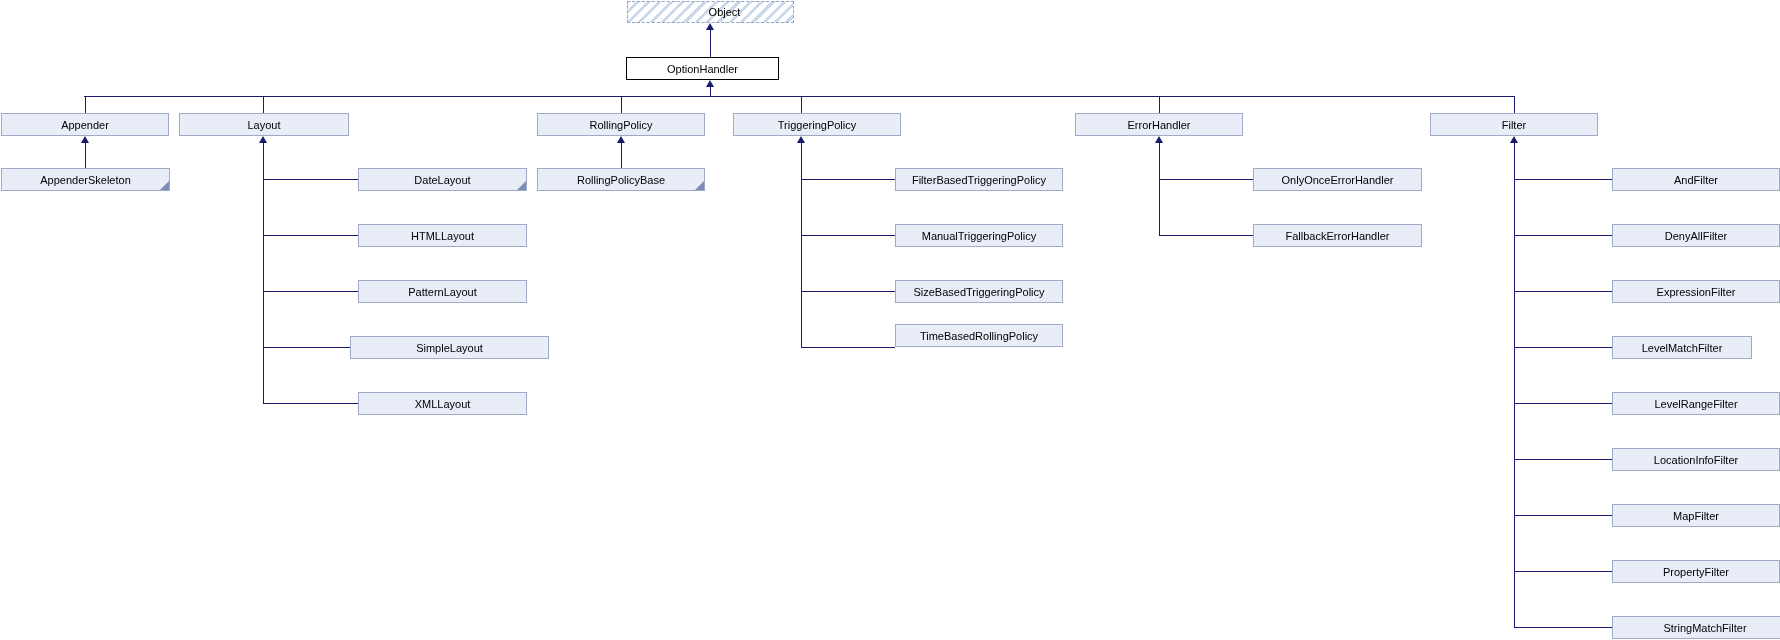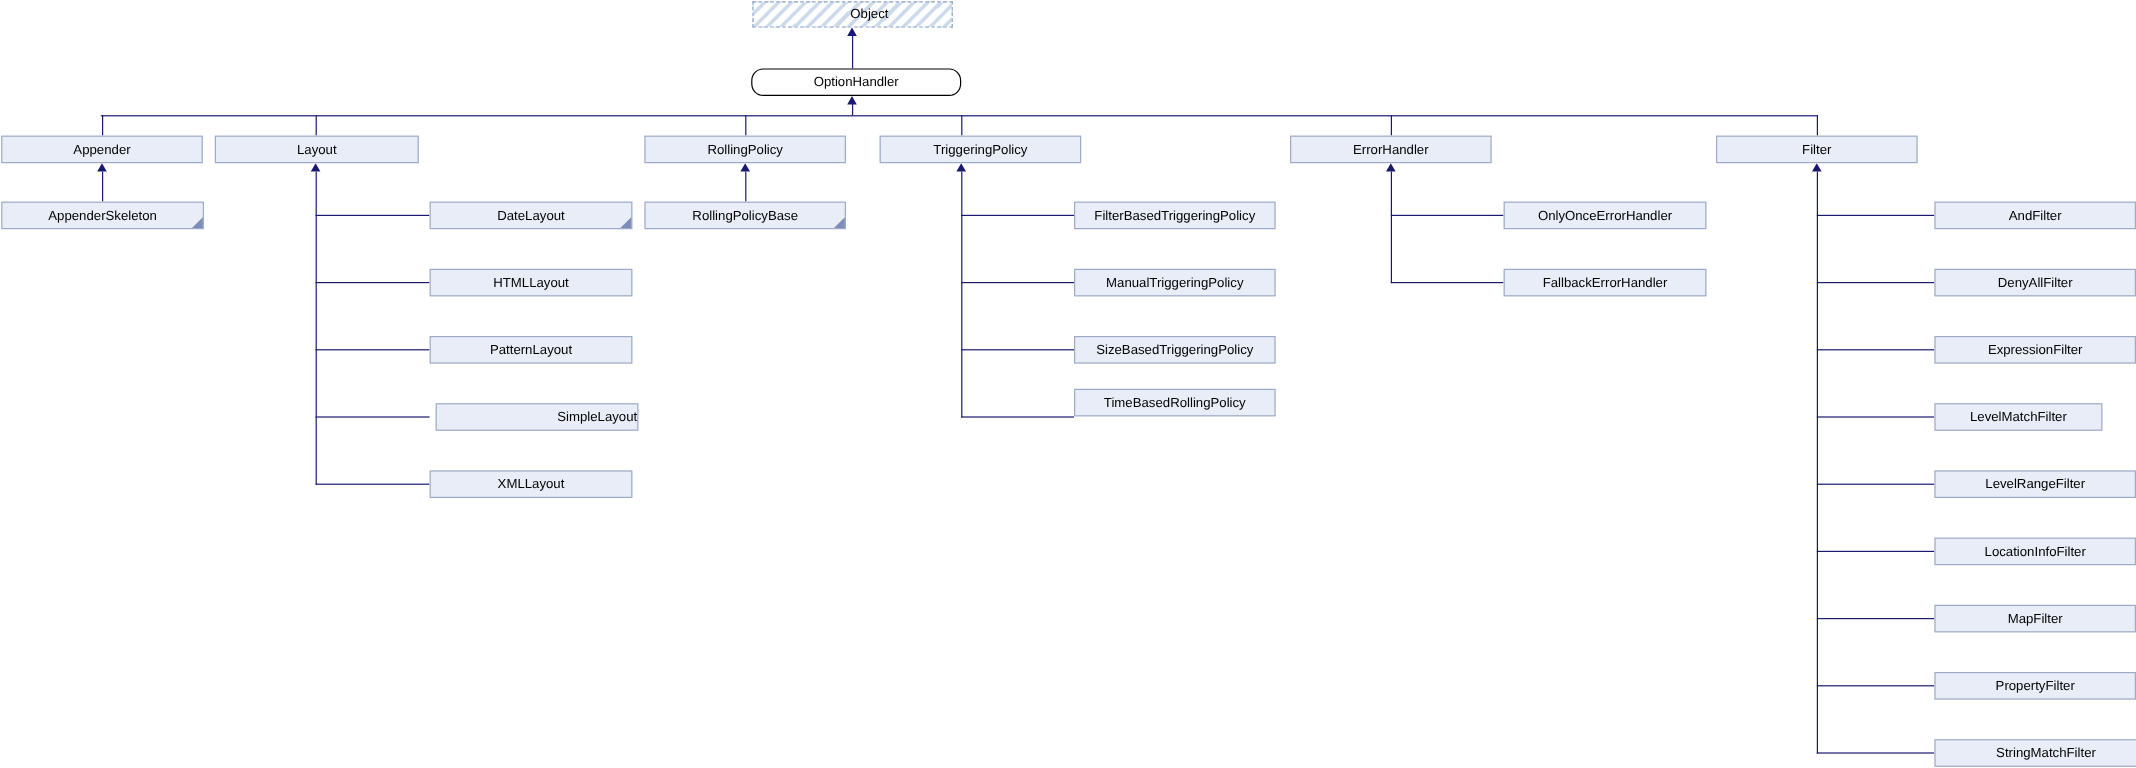--- a/index.html
+++ b/index.html
@@ -91,21 +91,21 @@
   <div class="h" style="left:1514px;top:403px;width:98px;"></div>
   <div class="h" style="left:1514px;top:459px;width:98px;"></div>
   <div class="h" style="left:1514px;top:515px;width:98px;"></div>
   <div class="h" style="left:1514px;top:571px;width:98px;"></div>
   <div class="h" style="left:1514px;top:627px;width:98px;"></div>
 
   <div class="node external" style="left:627px;top:1px;width:167px;height:22px;">
     <span>Object</span>
   </div>
 
-  <div class="node root" style="left:626px;top:57px;width:175px;border-radius:10px;">
+  <div class="node root" style="left:626px;top:57px;width:153px;">
     <span>OptionHandler</span>
   </div>
 
   <div class="node" style="left:1px;top:113px;width:168px;">
     <span>Appender</span>
   </div>
   <div class="node" style="left:179px;top:113px;width:170px;">
     <span>Layout</span>
   </div>
   <div class="node" style="left:537px;top:113px;width:168px;">
@@ -129,21 +129,21 @@
   <div class="node" style="left:358px;top:168px;width:169px;">
     <span>DateLayout</span>
     <i class="fold"></i>
   </div>
   <div class="node" style="left:358px;top:224px;width:169px;">
     <span>HTMLLayout</span>
   </div>
   <div class="node" style="left:358px;top:280px;width:169px;">
     <span>PatternLayout</span>
   </div>
-  <div class="node" style="left:363px;top:336px;width:169px;justify-content:flex-end;">
+  <div class="node" style="left:350px;top:336px;width:199px;">
     <span>SimpleLayout</span>
   </div>
   <div class="node" style="left:358px;top:392px;width:169px;">
     <span>XMLLayout</span>
   </div>
 
   <div class="node" style="left:537px;top:168px;width:168px;">
     <span>RollingPolicyBase</span>
     <i class="fold"></i>
   </div>

